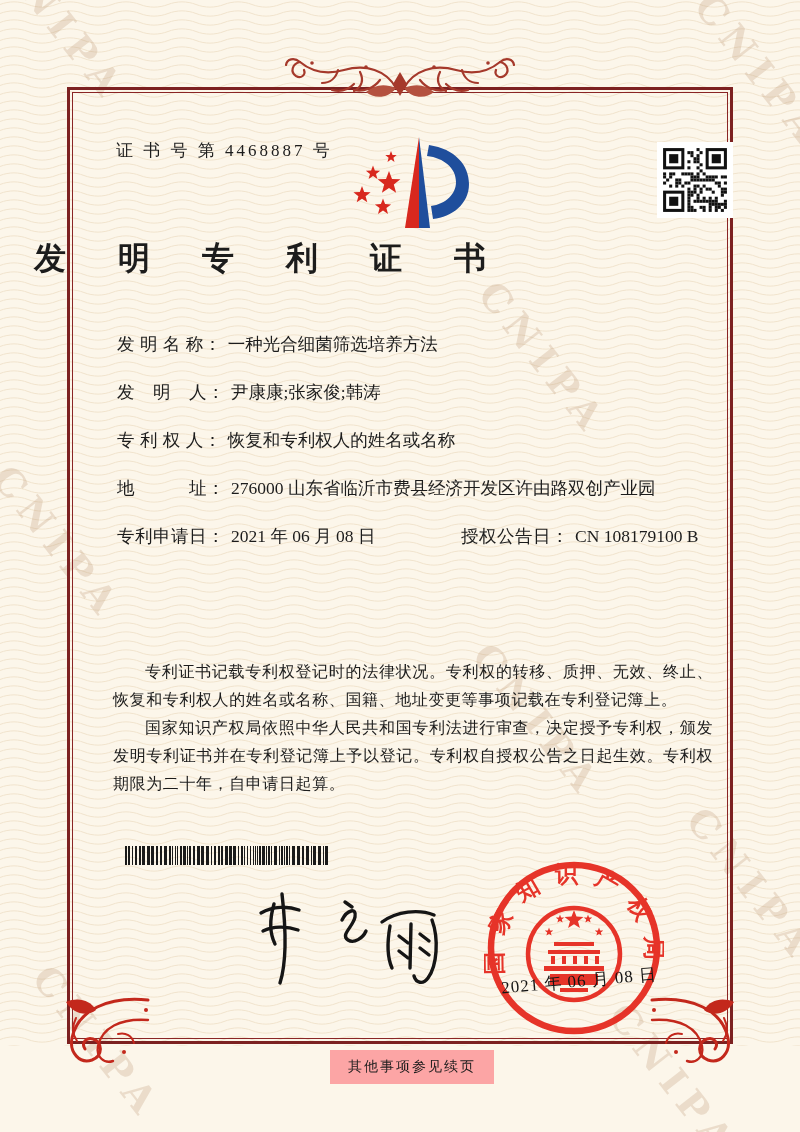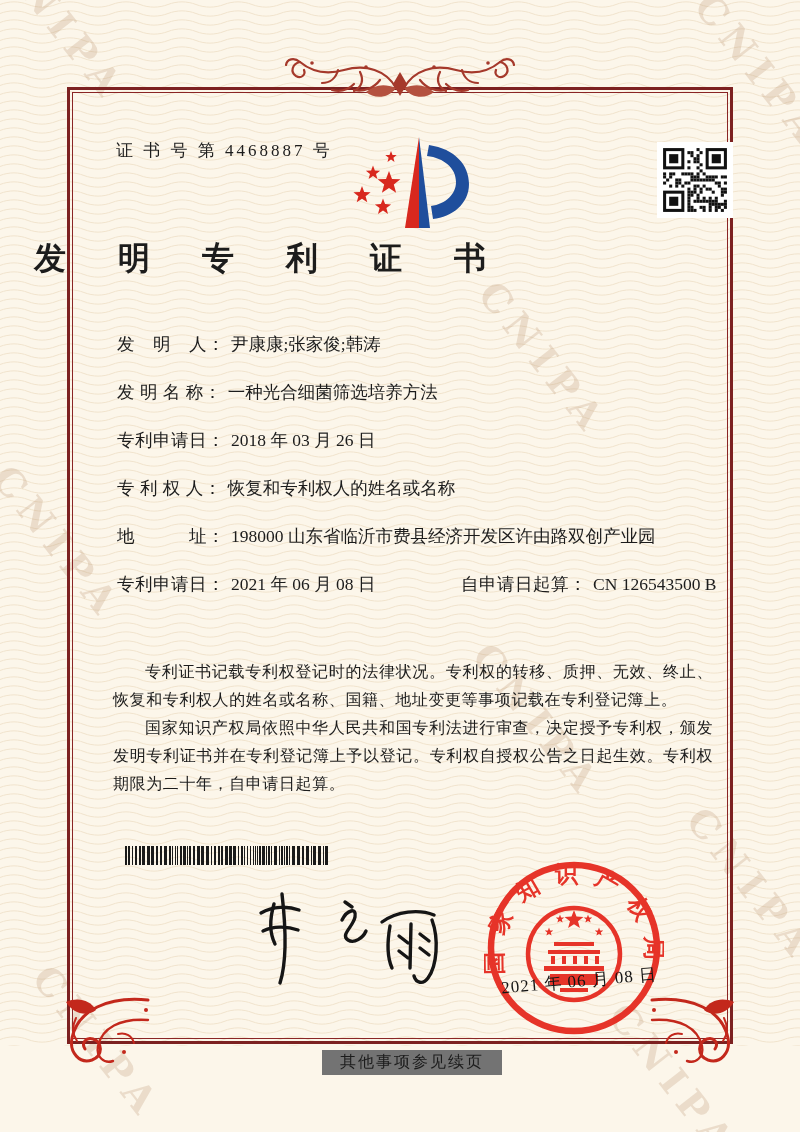--- a/index.html
+++ b/index.html
@@ -65,22 +65,22 @@
     transform:rotate(-5deg);white-space:nowrap;
   }
   .page-no{
     position:absolute;left:0;top:1009px;width:800px;text-align:center;
     font-size:15px;letter-spacing:1px;
   }
   .cont-note{
     position:absolute;left:0;top:1050px;width:800px;text-align:center;
   }
   .cont-note span{
-    display:inline-block;background:#737373;padding:2px 18px;
-    font-size:16px;letter-spacing:2px;
+    display:inline-block;background:#fca5a5;padding:8px 18px;
+    font-size:14px;letter-spacing:2px;
   }
   .orn{position:absolute;z-index:2;}
 </style>
 </head>
 <body>
 
 <svg id="waves" width="800" height="1046">
   <defs>
     <pattern id="wav" width="56" height="9" patternUnits="userSpaceOnUse">
       <path d="M0 4.5 C 9 1, 19 1, 28 4.5 S 47 8, 56 4.5" fill="none" stroke="#e7d3b4" stroke-width="1"></path>
@@ -279,36 +279,33 @@
       <rect x="18" y="4" width="3" height="3" fill="#111"></rect>
       <rect x="2" y="16" width="7" height="7" fill="#111"></rect>
       <rect x="3" y="17" width="5" height="5" fill="#fff"></rect>
       <rect x="4" y="18" width="3" height="3" fill="#111"></rect>
     </svg>
 
   <div class="title">发 明 专 利 证 书</div>
 
   <div class="fields">
     <div class="row">
+      <span class="lab">发 明 名 称：</span><span class="val">一种光合细菌筛选培养方法</span>
+    </div>
+    <div class="row">
       <span class="lab">发　明　人：</span><span class="val">尹康康;张家俊;韩涛</span>
-    </div>
-    <div class="row">
-      <span class="lab">发 明 名 称：</span><span class="val">一种光合细菌筛选培养方法</span>
-    </div>
-    <div class="row">
-      <span class="lab">专利申请日：</span><span class="val">2018 年 03 月 26 日</span>
     </div>
     <div class="row">
       <span class="lab">专 利 权 人：</span><span class="val">恢复和专利权人的姓名或名称</span>
     </div>
     <div class="row">
-      <span class="lab">地　　　址：</span><span class="val">198000  山东省临沂市费县经济开发区许由路双创产业园</span>
+      <span class="lab">地　　　址：</span><span class="val">276000  山东省临沂市费县经济开发区许由路双创产业园</span>
     </div>
     <div class="row">
-      <span class="lab">专利申请日：</span><span class="val val-fixed">2021 年 06 月 08 日</span><span class="lab">自申请日起算：</span><span class="val">CN 126543500 B</span>
+      <span class="lab">专利申请日：</span><span class="val val-fixed">2021 年 06 月 08 日</span><span class="lab">授权公告日：</span><span class="val">CN 108179100 B</span>
     </div>
   </div>
 
   <div class="paras">
     <p>专利证书记载专利权登记时的法律状况。专利权的转移、质押、无效、终止、恢复和专利权人的姓名或名称、国籍、地址变更等事项记载在专利登记簿上。</p>
     <p>国家知识产权局依照中华人民共和国专利法进行审查，决定授予专利权，颁发发明专利证书并在专利登记簿上予以登记。专利权自授权公告之日起生效。专利权期限为二十年，自申请日起算。</p>
   </div>
 
   <div id="barcode">
       <div style="width: 2px; background: rgb(26, 26, 26); flex: 0 0 auto;"></div>

